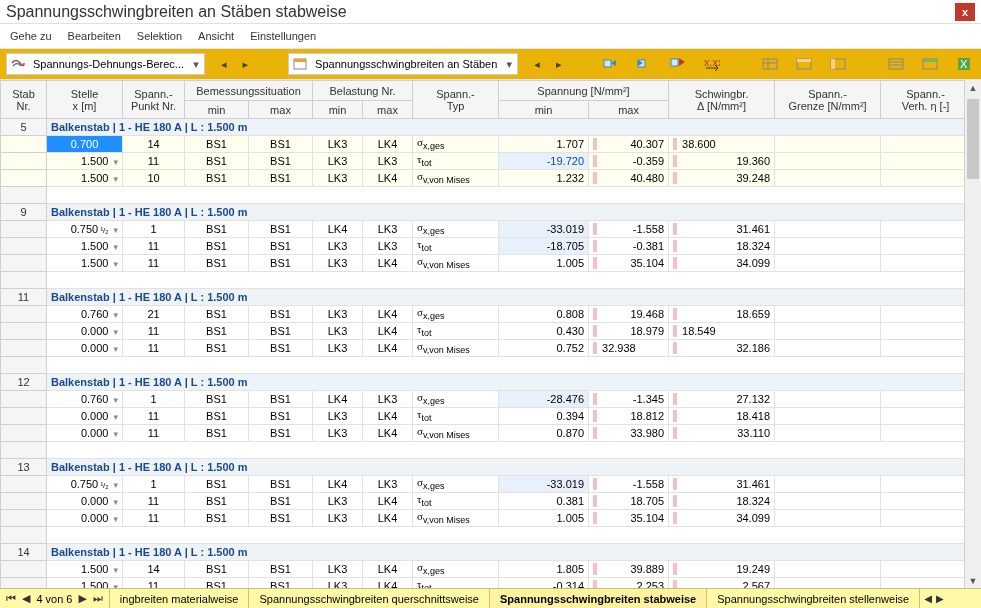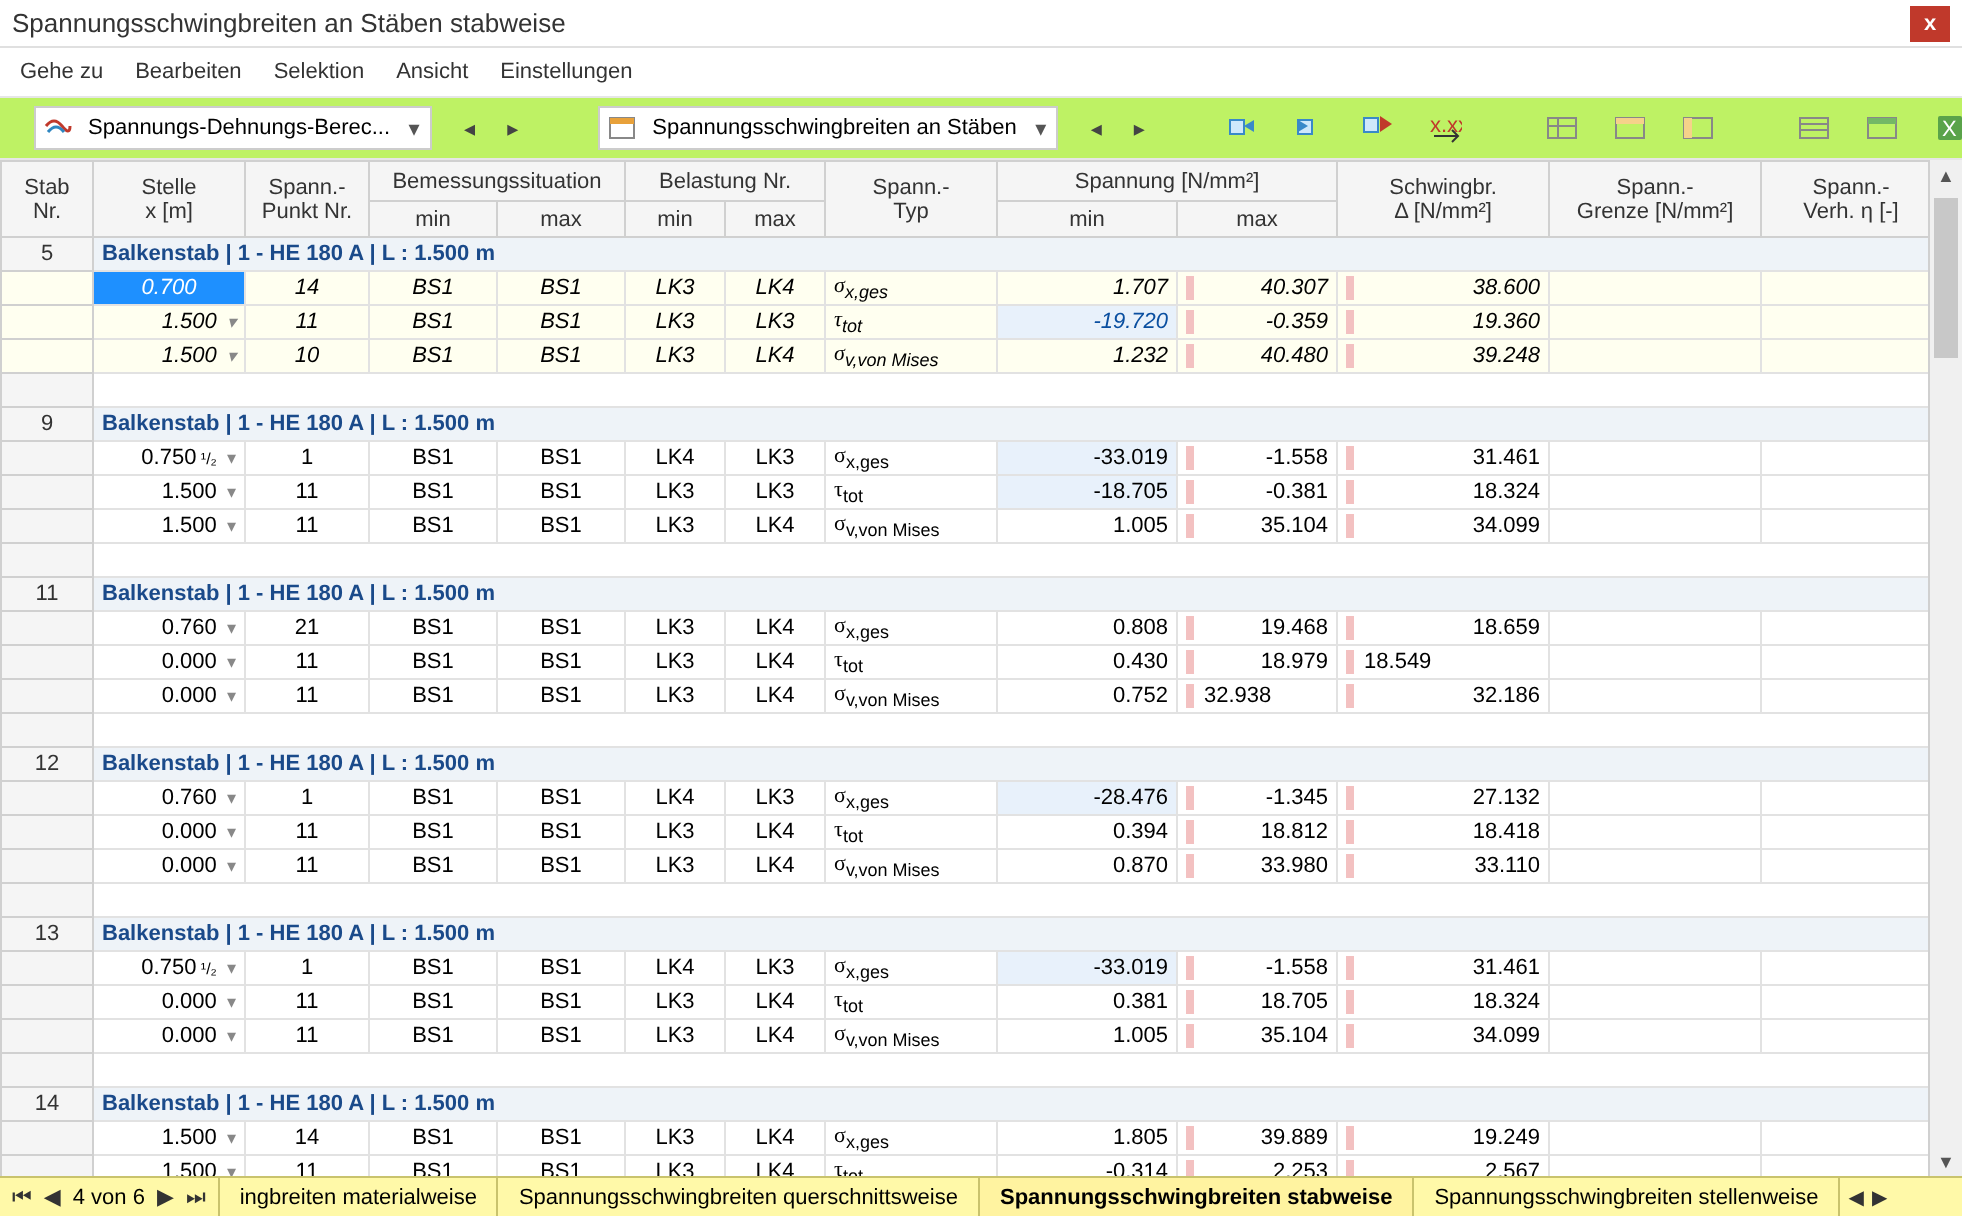--- a/index.html
+++ b/index.html
@@ -1,39 +1,39 @@
 <!DOCTYPE html>
 <html><head>
 <meta charset="utf-8">
 <style>
 * { box-sizing: border-box; margin: 0; padding: 0; font-family: "Segoe UI", Tahoma, sans-serif; font-size: 11px; }
 body { background: #fff; width: 981px; height: 608px; overflow: hidden; display: flex; flex-direction: column; position: relative; }
 .titlebar { display: flex; align-items: center; height: 24px; padding: 0 6px; background: #fff; border-bottom: 1px solid #e0e0e0; }
-.titlebar .title { color: #333; font-size: 13px; }
+.titlebar .title { color: #333; font-size: 16px; }
 .close-btn { margin-left: auto; width: 20px; height: 18px; background: #c0392b; color: #fff; display: flex; align-items: center; justify-content: center; font-weight: bold; cursor: pointer; }
 .menubar { display: flex; gap: 16px; height: 24px; align-items: center; padding: 0 10px; background: #fff; }
 .menubar span { color: #333; cursor: pointer; }
-.toolbar { display: flex; align-items: center; height: 32px; padding: 2px 17px; gap: 16px; background: #bef264; border-top: 1px solid #e6e6e6; border-bottom: 1px solid #e6e6e6; }
+.toolbar { display: flex; align-items: center; height: 32px; padding: 2px 6px; gap: 16px; background: #eab308; border-top: 1px solid #e6e6e6; border-bottom: 1px solid #e6e6e6; }
 .toolbar .sep { width: 1px; height: 22px; background: #ccc; margin: 0 4px; }
 .nav-dd { display: flex; align-items: center; border: 1px solid #ccc; background: #fff; height: 22px; }
 .nav-dd .icon-box { width: 18px; height: 18px; display: flex; align-items: center; justify-content: center; margin: 0 2px; }
 .nav-dd .txt { padding: 0 4px; white-space: nowrap; }
 .nav-dd .chev { width: 16px; text-align: center; cursor: pointer; color: #555; }
 .tb-arrow { width: 14px; height: 22px; display: flex; align-items: center; justify-content: center; cursor: pointer; color: #444; }
 .tb-btn { width: 24px; height: 22px; border: 1px solid transparent; display: flex; align-items: center; justify-content: center; cursor: pointer; }
 .tb-btn svg { display: block; }
 .content { flex: 1; display: flex; overflow: hidden; position: relative; }
 .grid-wrap { flex: 1; overflow: auto; }
 table.grid { border-collapse: collapse; width: 100%; table-layout: fixed; padding-left: 36px; }
 table.grid th { background: #f5f5f5; border: 1px solid #d0d0d0; font-weight: normal; color: #333; height: 20px; }
 table.grid th.btm { height: 18px; }
 table.grid td { border: 1px solid #e2e2e2; height: 17px; padding: 0 4px; white-space: nowrap; overflow: hidden; }
 .row-nr { background: #f5f5f5; text-align: center; color: #333; border: 1px solid #d0d0d0 !important; }
 .group-hdr { background: #eef3f8; color: #1a4a8a; font-weight: bold; }
-.yellow td { background: #fffff0; font-style: italic; }
+.yellow td { background: #fffff0; }
 .sel-blue { background: #1e90ff !important; color: #fff; text-align: center; }
 .num { text-align: right; }
 .ctr { text-align: center; }
 .stype { font-family: "Cambria Math", serif; font-size: 11px; }
 .sub { font-size: 9px; vertical-align: sub; }
 .bar-mini { display:inline-block; width: 4px; height: 12px; background: #f3c1c1; vertical-align: middle; margin-right: 3px; }
 .bar-mini-wrap { display: flex; align-items: center; justify-content: flex-start; gap: 2px; }
 .blue-val { color: #0a4fa0; }
 .drop-ico { color: #888; font-size:9px; padding-left:2px;}
 .hl-cell { background: #e8f1fb !important; }
@@ -254,21 +254,21 @@
             <td class="num "><span class="">1.707</span></td>
             <td>
               <div class="bar-mini-wrap">
                 <span class="bar-mini"></span>
                 <span class="num" style="flex:1;text-align:right">40.307</span>
               </div>
             </td>
             <td>
               <div class="bar-mini-wrap">
                 <span class="bar-mini"></span>
-                <span class="num" style="flex:1;text-align:right">38.600</span>
+                <span class="num" style="flex:1;text-align:left">38.600</span>
               </div>
             </td>
             <td></td>
             <td></td>
           </tr>
           <tr class="yellow">
             <td class="row-nr"></td>
             <td class="num">1.500 <span class="drop-ico">▾</span></td>
             <td class="ctr">11</td>
             <td class="ctr">BS1</td>

